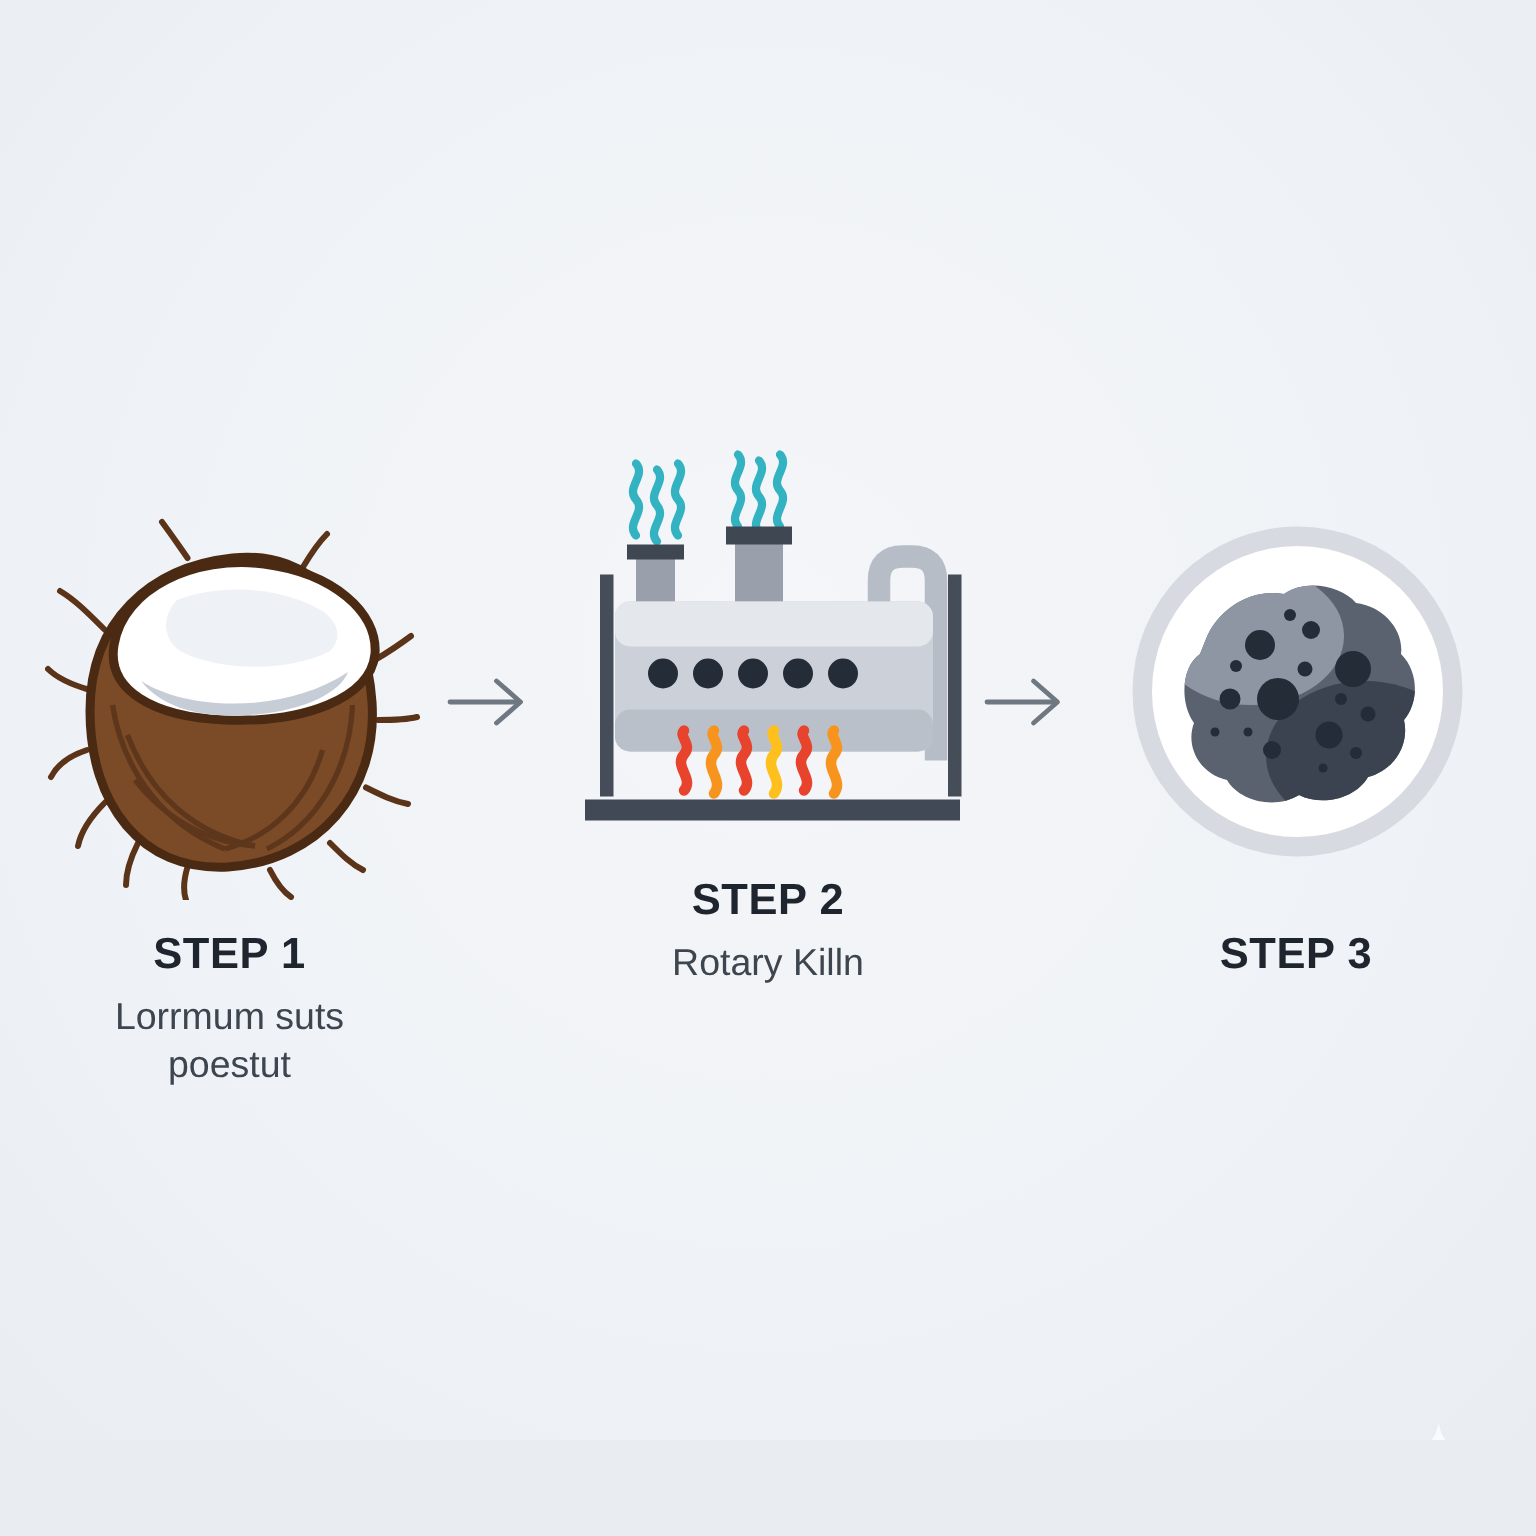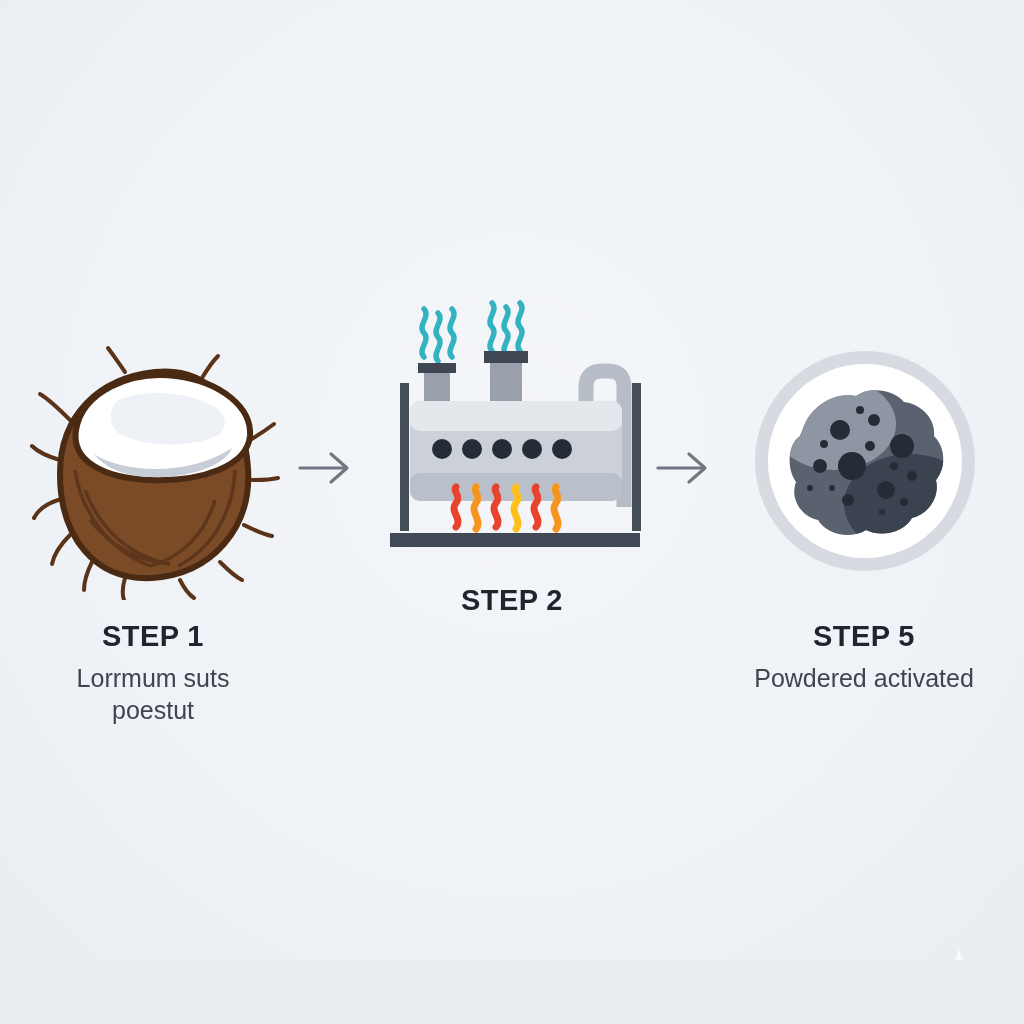--- a/index.html
+++ b/index.html
@@ -182,25 +182,25 @@
   </div>
 
   <div class="step-text" style="left:-7px; top:620px;">
     <div class="step-title">STEP 1</div>
     <div class="step-caption">Lorrmum suts</div>
     <div class="step-caption">poestut</div>
   </div>
 
   <div class="step-text" style="left:352px; top:584px;">
     <div class="step-title">STEP 2</div>
+    <div class="step-caption">Rotary Killn</div>
   </div>
 
   <div class="step-text" style="left:704px; top:620px;">
-    <div class="step-title">STEP 5</div>
-    <div class="step-caption">Powdered activated</div>
+    <div class="step-title">STEP 3</div>
   </div>
 
   <div class="abs icon-wrap" style="left:938px; top:946px;">
     <svg width="42" height="42" viewBox="0 0 42 42">
       <path d="M21 2 C 23 14 27 17 40 21 C 27 25 23 28 21 40 C 19 28 15 25 2 21 C 15 17 19 14 21 2 Z" fill="#fafcfe" opacity="0.95"></path>
     </svg>
   </div>
 
 </div>
 

